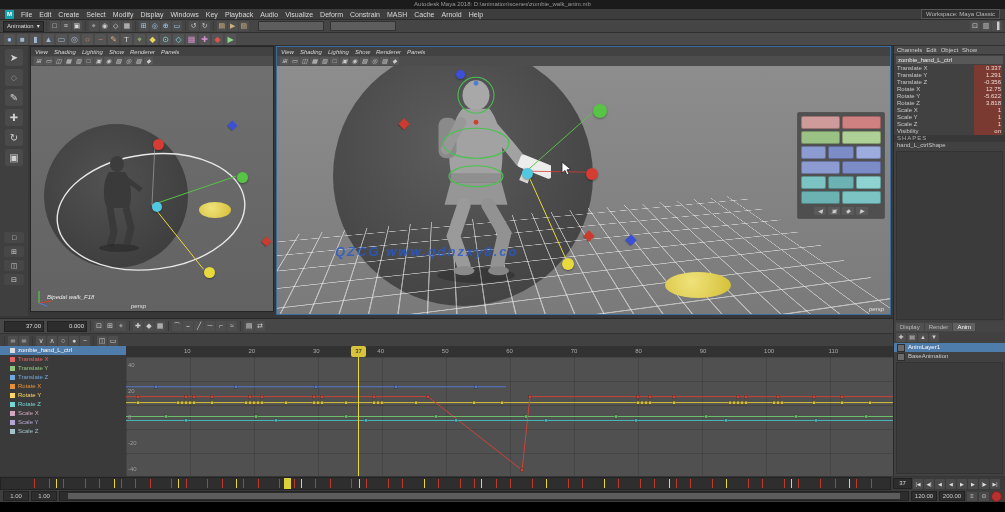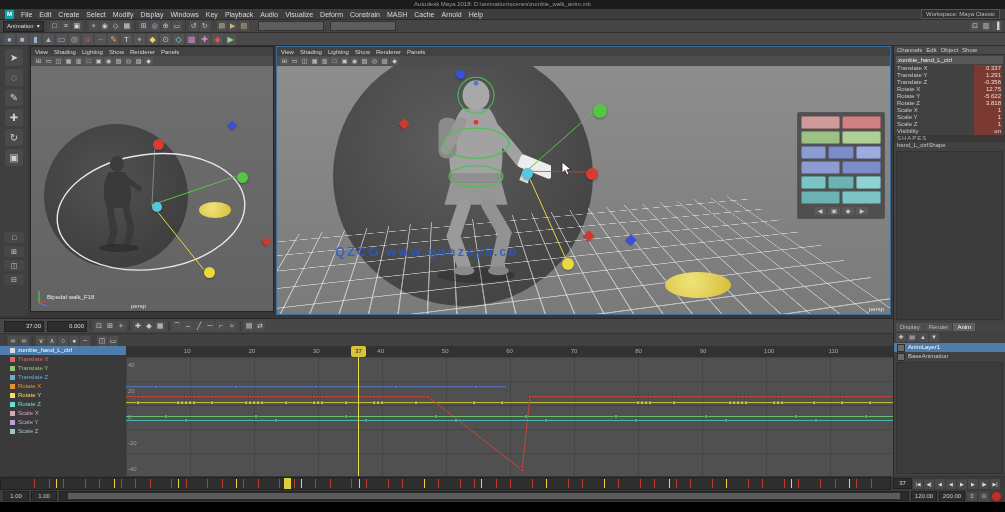--- a/index.html
+++ b/index.html
@@ -35,21 +35,21 @@
   
   .toolbox{position:absolute;left:0;top:46px;width:28px;height:270px;background:#3f3f3f;
            display:flex;flex-direction:column;align-items:center;gap:3px;padding-top:3px;
            box-sizing:border-box;}
   .tool{width:18px;height:17px;font-size:10px;line-height:17px;text-align:center;color:#d0d0d0;
         background:#4a4a4a;border-radius:2px;}
   .tool.small{width:20px;height:11px;font-size:7px;line-height:11px;background:#474747;}
 
   
   .viewport{position:absolute;background:#737373;border:1px solid #262626;box-sizing:border-box;
-            overflow:hidden;}
+            overflow:hidden;font-style:italic;}
   #vp-left{left:30px;top:46px;width:244px;height:266px;}
   #vp-main{left:276px;top:46px;width:615px;height:269px;border:1px solid #3a6d9e;}
   .vp-menus{height:9px;background:#424242;display:flex;gap:6px;padding:0 4px;align-items:center;}
   .vp-menu{font-size:6px;color:#d5d5d5;white-space:nowrap;}
   .vp-icons{height:10px;background:#4d4d4d;display:flex;gap:1px;padding:0 3px;align-items:center;
             border-bottom:1px solid #333;}
   .vp-icons .icn{width:9px;height:8px;font-size:6px;line-height:8px;background:#575757;}
   .vp-body{position:absolute;left:0;top:19px;right:0;bottom:0;overflow:hidden;}
   #vp-left .vp-body{background:linear-gradient(#6f6f6f,#626262);}
   #vp-main .vp-body{background:linear-gradient(#8d8d8d,#7a7a7a);}

